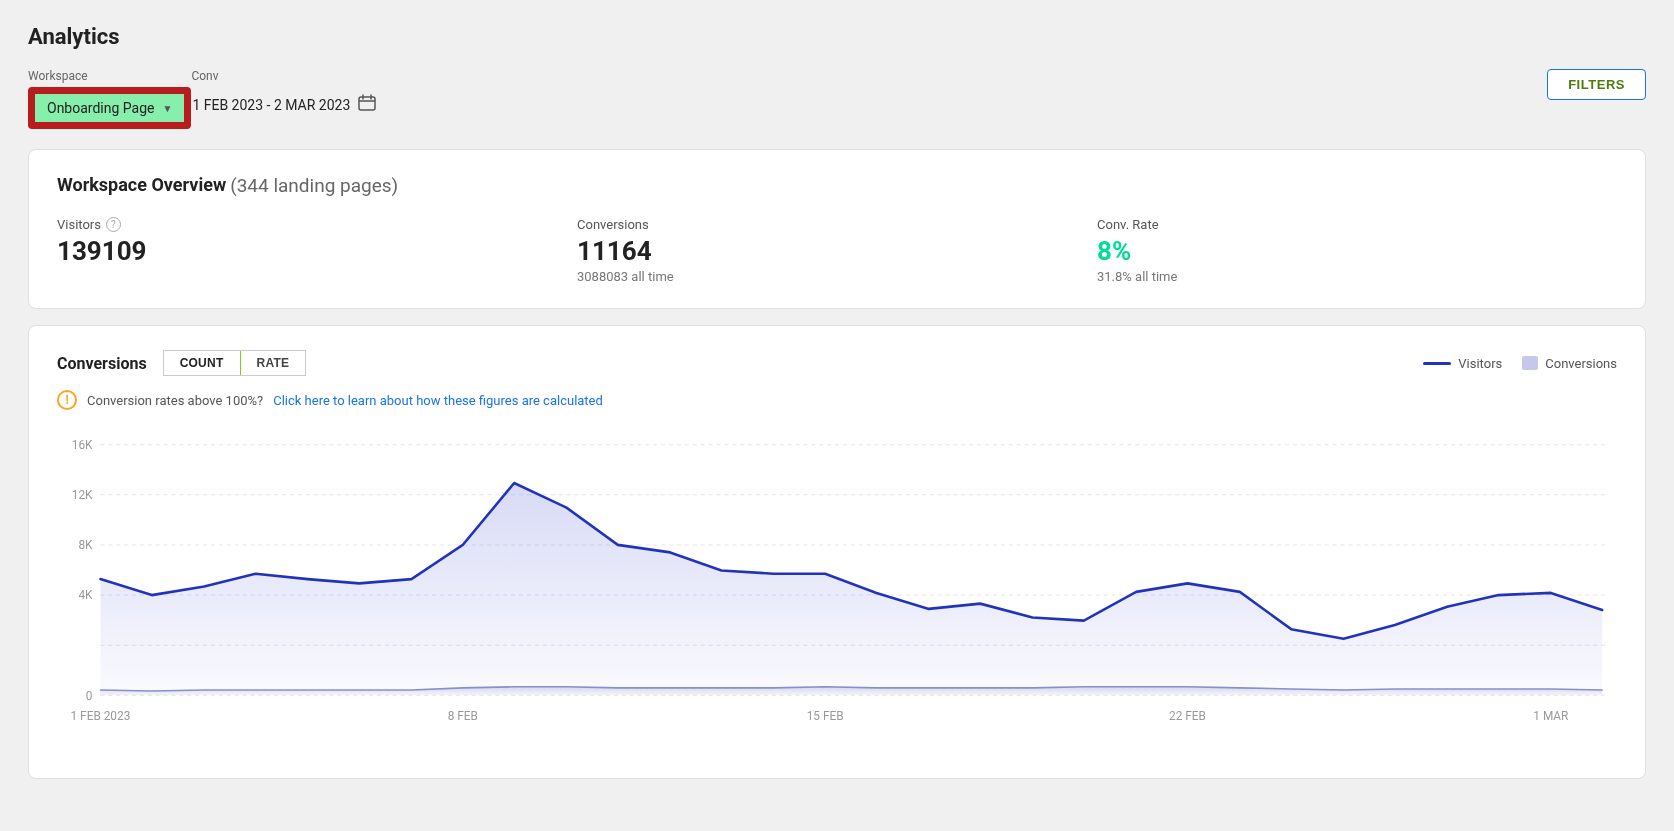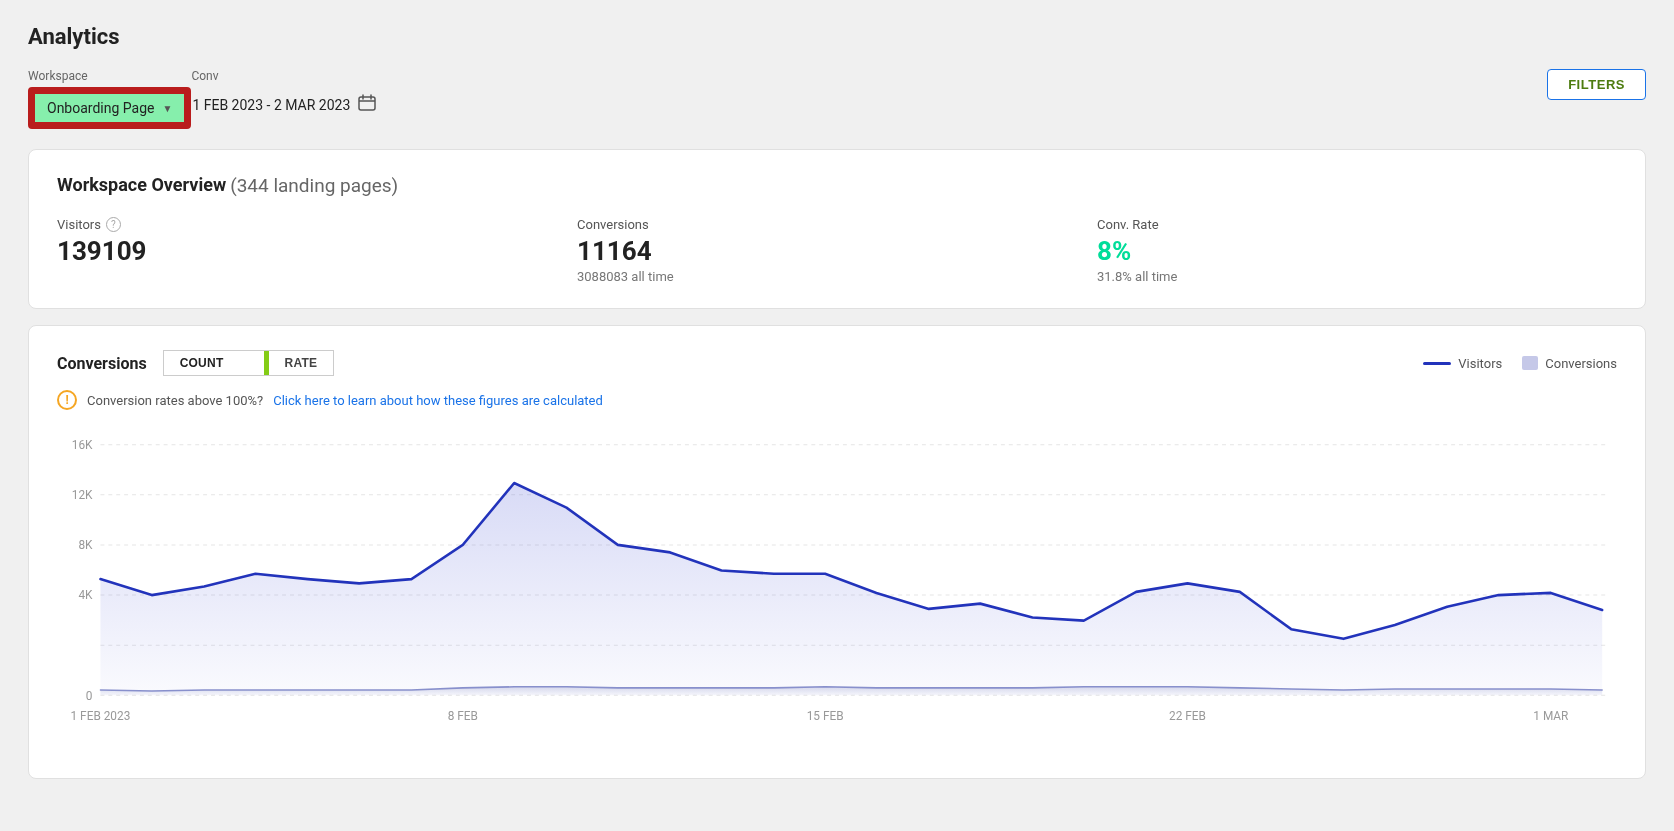--- a/index.html
+++ b/index.html
@@ -155,22 +155,21 @@
       border: none;
       cursor: pointer;
       color: #444;
       letter-spacing: 0.02em;
     }
     .tab-btn.active {
       background: white;
       color: #222;
     }
     .tab-btn + .tab-btn {
-      border-left: 5px solid #84cc16;
-      margin-left: 24px;
+      border-left: 1px solid #84cc16;
     }
     .legend {
       margin-left: auto;
       display: flex;
       align-items: center;
       gap: 20px;
     }
     .legend-item {
       display: flex;
       align-items: center;

